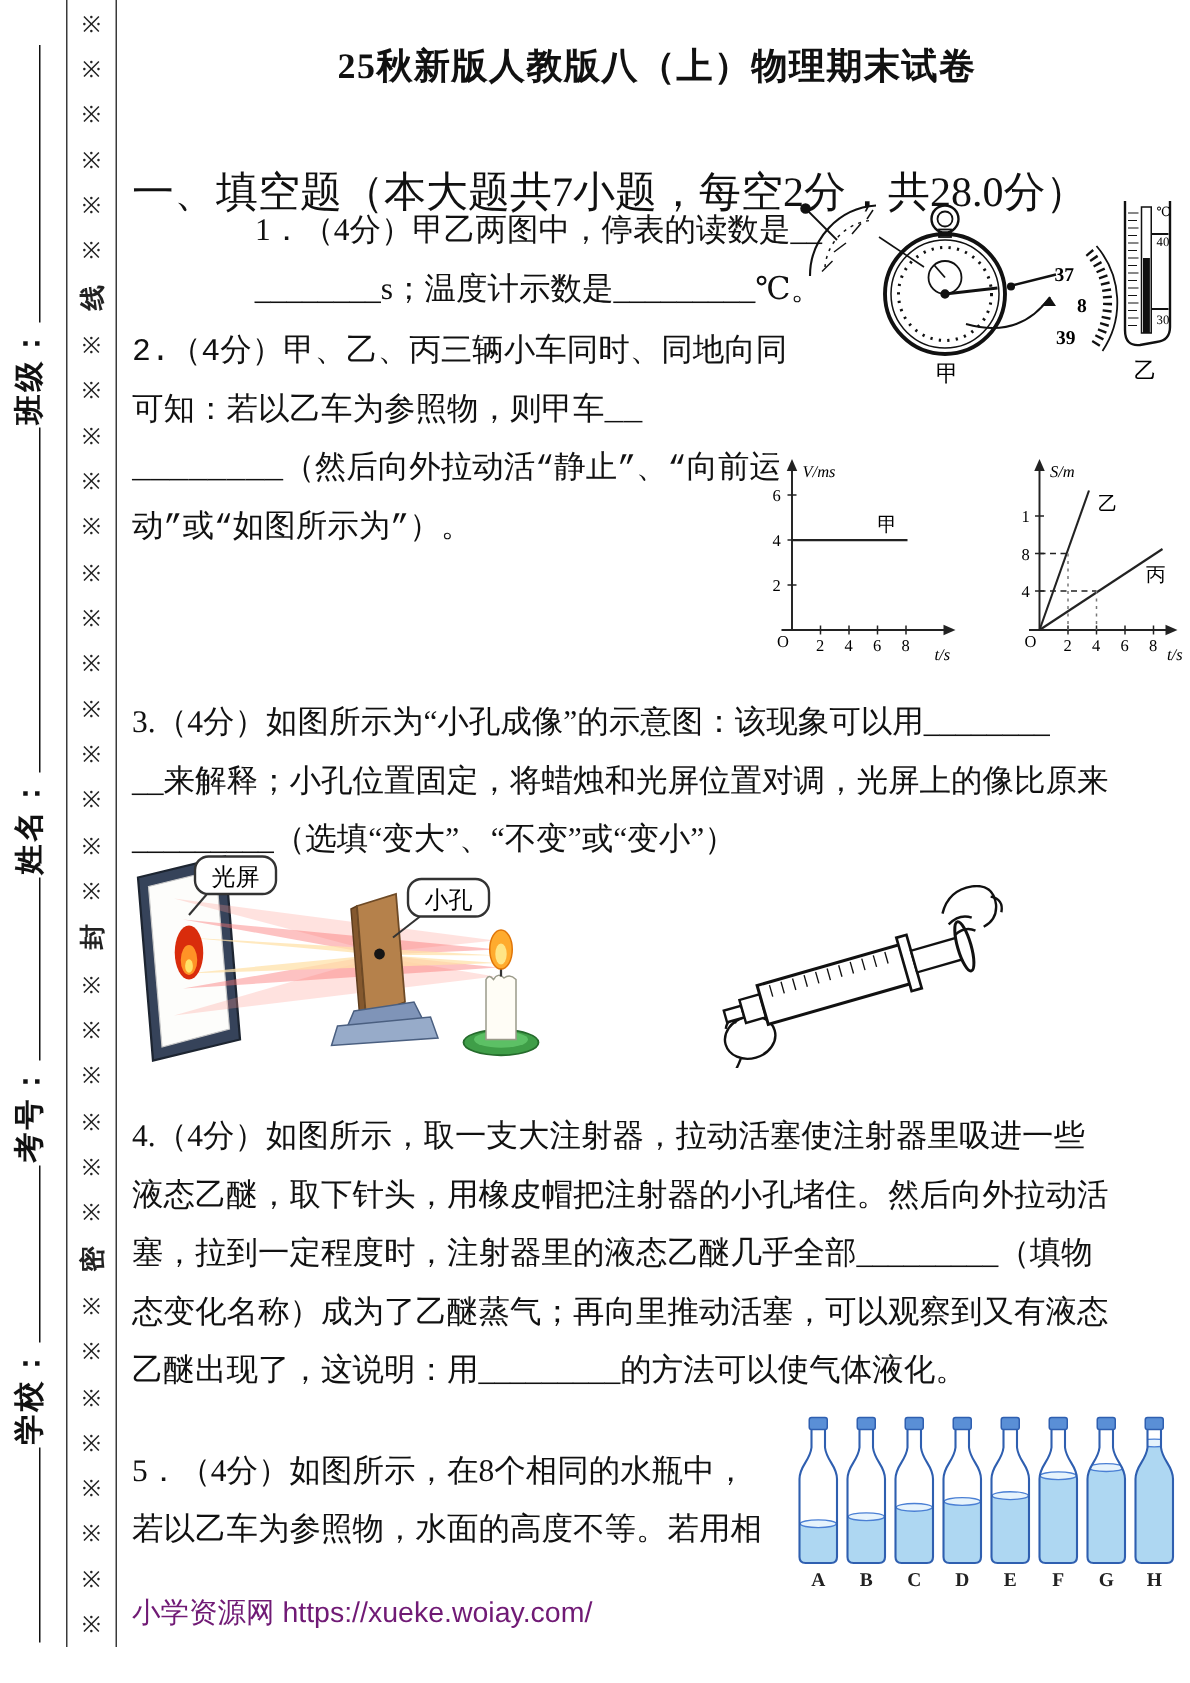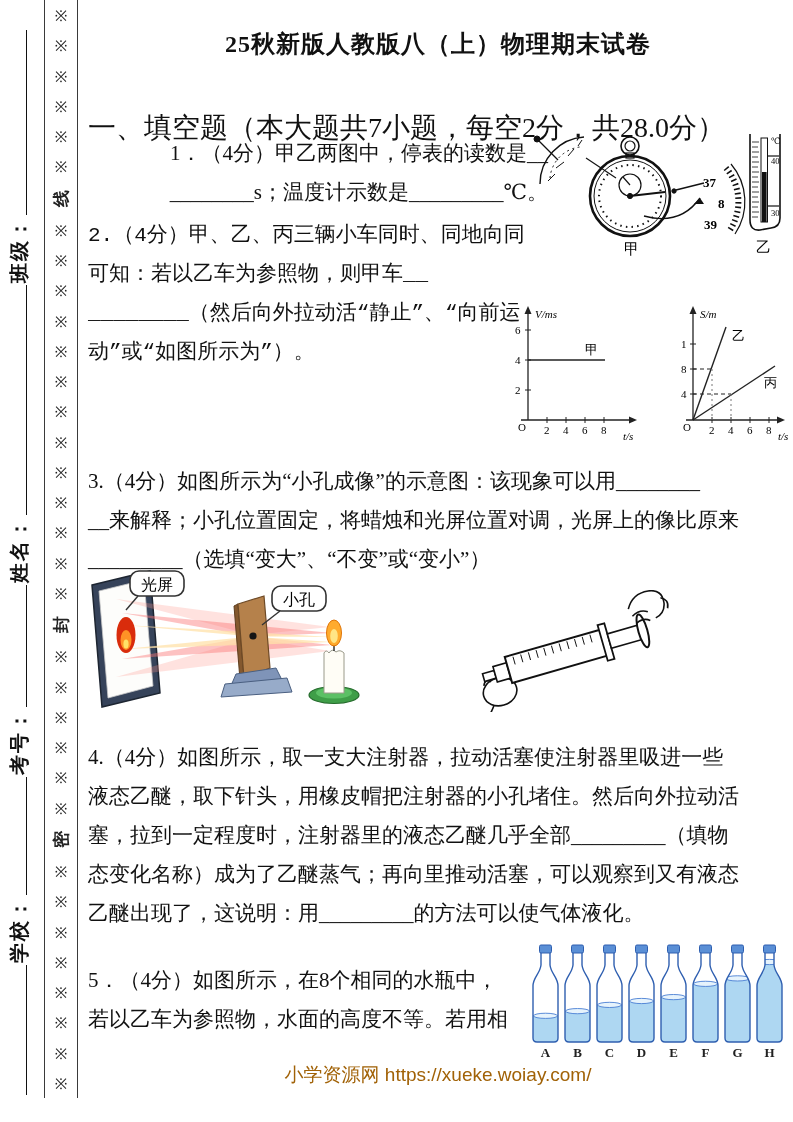--- a/index.html
+++ b/index.html
@@ -19,22 +19,22 @@
     font-size:15px;color:#222;}
   .seal-column .ch{transform:rotate(-90deg);font-weight:bold;font-size:17px;}
 
   
   .main-title{left:88px;top:28px;width:700px;text-align:center;font-size:24px;
     font-weight:bold;letter-spacing:1px;}
   .section-header{left:88px;top:109px;width:705px;font-size:28px;font-weight:normal;}
   .qblock{font-size:21px;line-height:39px;}
   .qline{white-space:pre;}
   .figure{position:absolute;}
-  .footer{left:88px;top:1062px;width:700px;text-align:center;font-size:19px;
-    color:#a16207;font-family:"Liberation Sans","DejaVu Sans",sans-serif;}
+  .footer{left:88px;top:1062px;width:700px;text-align:left;font-size:19px;
+    color:#701a75;font-family:"Liberation Sans","DejaVu Sans",sans-serif;}
 
   svg text{font-family:"Liberation Serif","DejaVu Serif",serif;}
   .axlbl{font-style:italic;font-size:11px;}
   .tick{font-size:11px;}
   .sername{font-size:13px;}
 </style>
 </head>
 <body>
 
 <div class="seal-fields" id="seal-fields">

